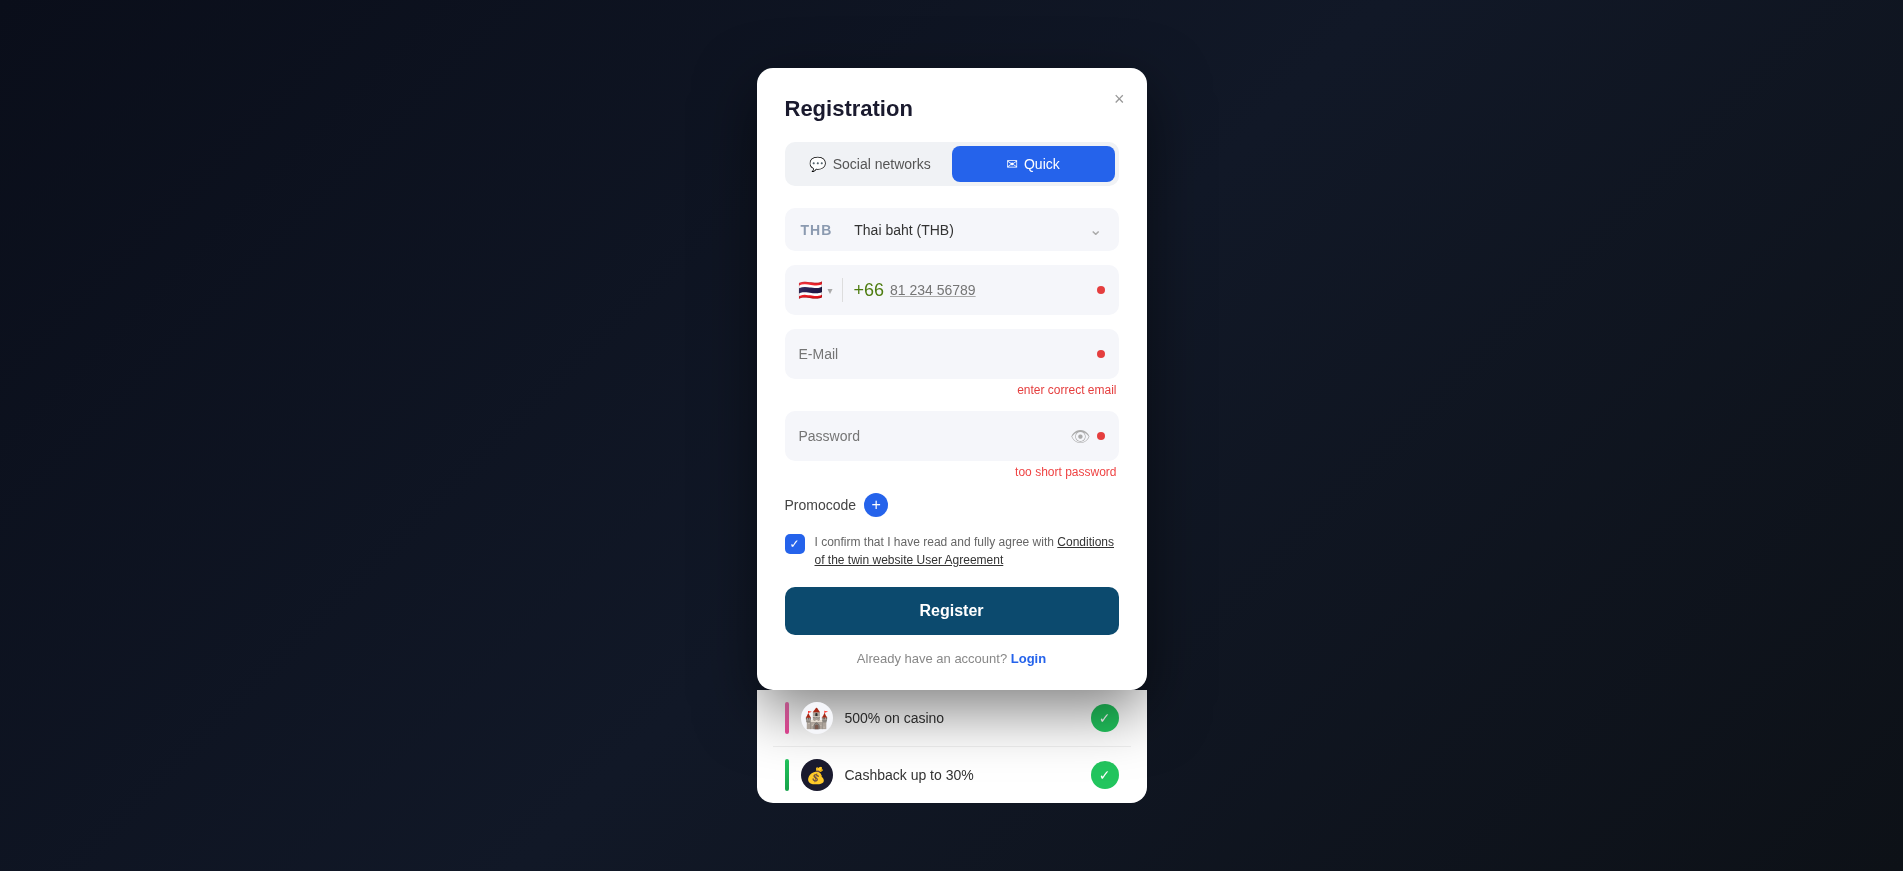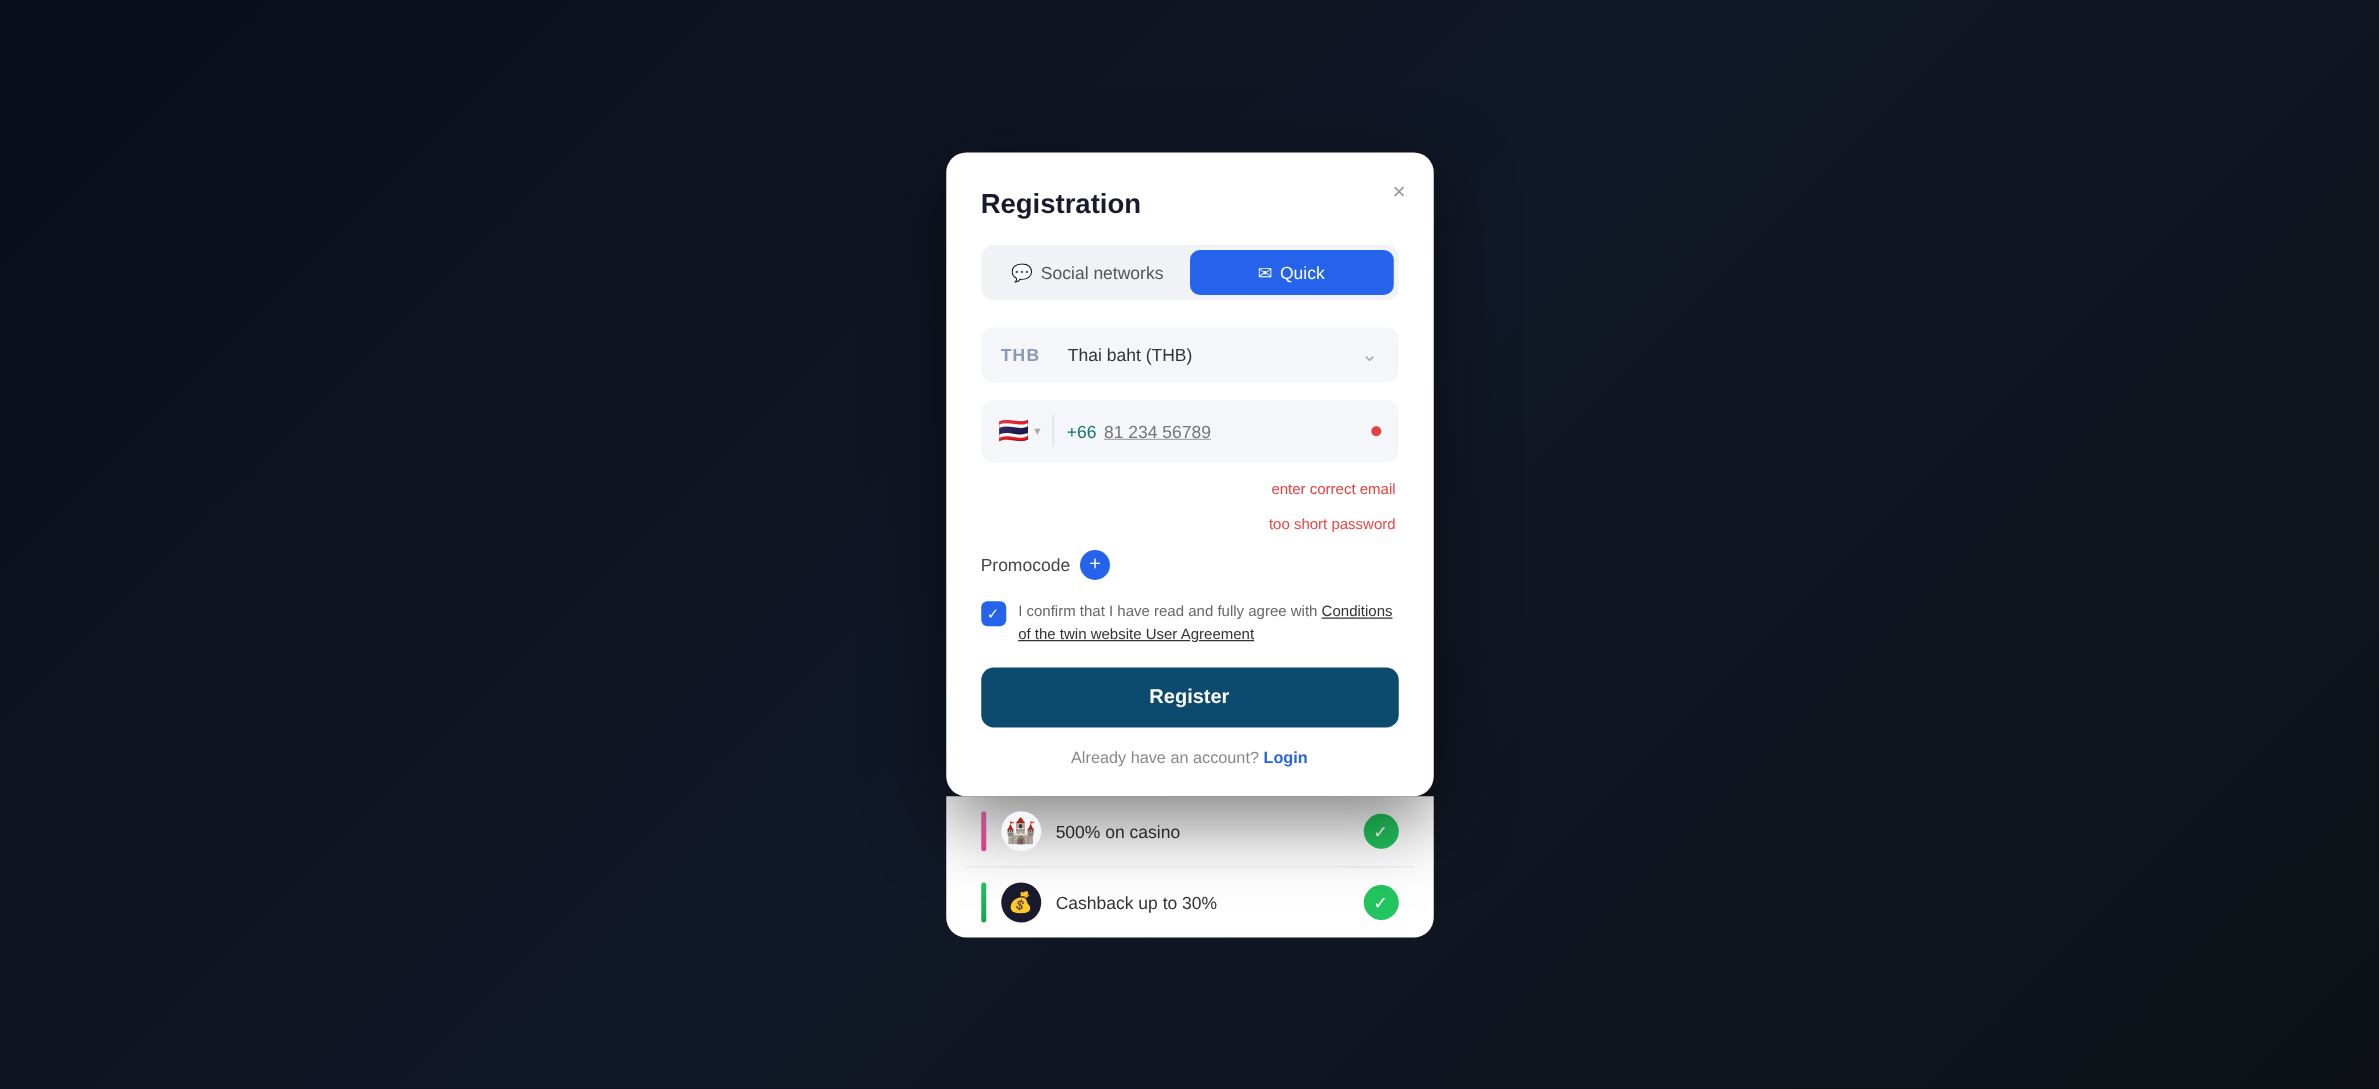--- a/index.html
+++ b/index.html
@@ -125,22 +125,22 @@
       gap: 4px;
       cursor: pointer;
       padding-right: 10px;
       border-right: 1px solid #ddd;
       margin-right: 10px;
     }
     .flag {
       font-size: 20px;
     }
     .phone-code {
-      font-size: 14px;
-      color: #0f766e;
+      font-size: 18px;
+      color: #4d7c0f;
       margin-right: 6px;
     }
     .phone-input {
       flex: 1;
       border: none;
       background: transparent;
       font-size: 14px;
       color: #aaa;
       outline: none;
       text-decoration: underline;
@@ -386,23 +386,32 @@
       <div class="flag-selector">
         <span class="flag">🇹🇭</span>
         <span style="font-size:10px;color:#aaa;">▾</span>
       </div>
       <span class="phone-code">+66</span>
       <input class="phone-input" type="tel" placeholder="81 234 56789" style="">
       <span class="dot-indicator"></span>
     </div>
 
     
+    <div class="email-row">
+      <input class="email-input" type="email" placeholder="E-Mail" style="">
+      <span class="dot-indicator"></span>
+    </div>
     <div class="error-text">enter correct email</div>
 
     
+    <div class="password-row">
+      <input class="password-input" type="password" placeholder="Password" style="">
+      <button class="eye-btn">👁</button>
+      <span class="dot-indicator"></span>
+    </div>
     <div class="error-text-pass">too short password</div>
 
     
     <div class="promocode-row">
       <span class="promocode-label">Promocode</span>
       <button class="plus-btn">+</button>
     </div>
 
     
     <div class="agree-row">

